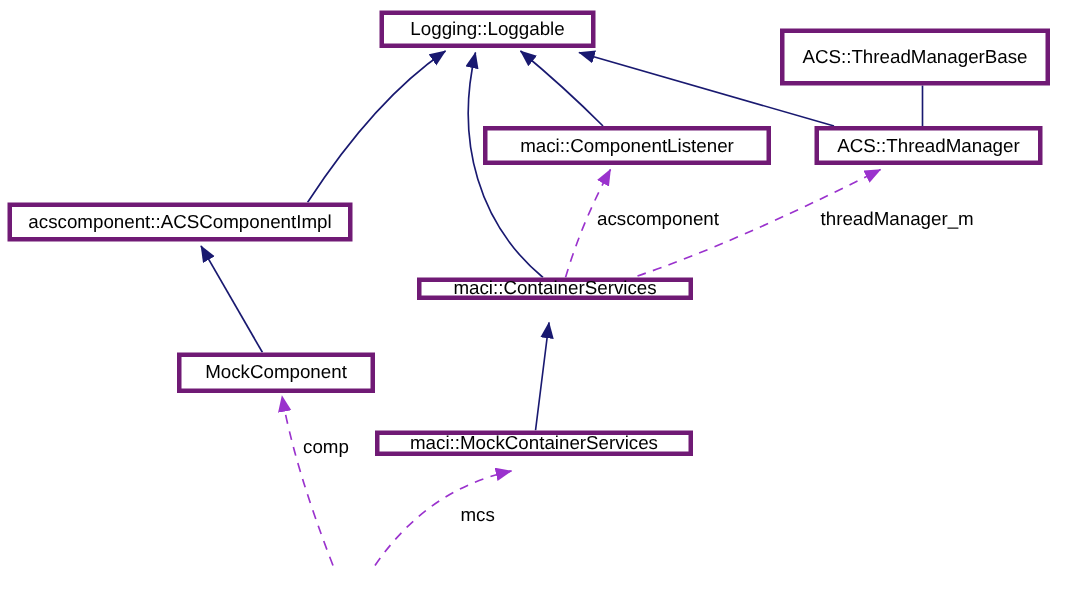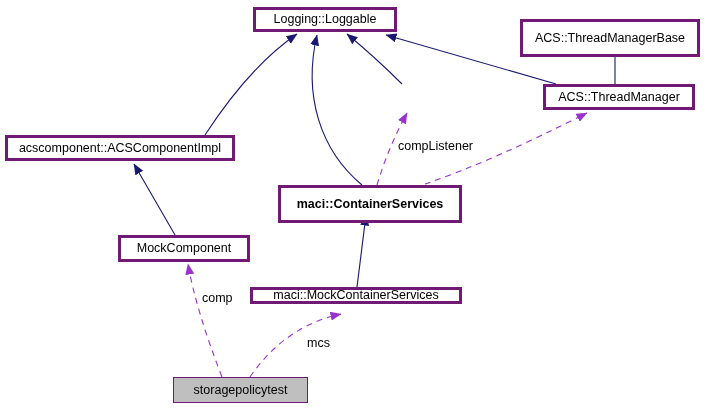--- a/index.html
+++ b/index.html
@@ -64,33 +64,34 @@
     <path class="e-usage" d="M377,185 Q388,148 407,113" marker-end="url(#mUsage)"></path>
     <path class="e-usage" d="M425,184 Q490,162 587,113" marker-end="url(#mUsage)"></path>
     <path class="e-usage" d="M222,377 Q196,310 188,264" marker-end="url(#mUsage)"></path>
     <path class="e-usage" d="M250,377 Q285,326 341,314" marker-end="url(#mUsage)"></path>
   </svg>
 
   <div class="node" style="left:253px;top:7px;width:144px;height:25px;">Logging::Loggable</div>
 
   <div class="node" style="left:520px;top:19px;width:180px;height:38px;">ACS::ThreadManagerBase</div>
 
+  <div class="node" style="left:322px;top:84px;width:192px;height:26px;">maci::ComponentListener</div>
 
   <div class="node" style="left:543px;top:84px;width:152px;height:26px;text-align:right;">ACS::ThreadManager</div>
 
   <div class="node" style="left:5px;top:135px;width:230px;height:26px;">acscomponent::ACSComponentImpl</div>
 
-  <div class="node" style="left:278px;top:185px;width:184px;height:38px;font-weight:bold;">maci::ContainerServices</div>
+  <div class="node" style="left:278px;top:185px;width:184px;height:15px;">maci::ContainerServices</div>
 
   <div class="node" style="left:118px;top:235px;width:132px;height:27px;">MockComponent</div>
 
   <div class="node" style="left:250px;top:287px;width:212px;height:17px;">maci::MockContainerServices</div>
 
-  <div class="node focus" style="left:173px;top:377px;width:135px;height:26px;">storagepolicytest</div>
 
-  <div class="edge-label" style="left:398px;top:140px;">compListener</div>
+  <div class="edge-label" style="left:398px;top:140px;">acscomponent</div>
 
+  <div class="edge-label" style="left:547px;top:140px;">threadManager_m</div>
 
   <div class="edge-label" style="left:202px;top:292px;">comp</div>
 
   <div class="edge-label" style="left:307px;top:337px;text-align:right;">mcs</div>
 
 </div>
 
 </body></html>

